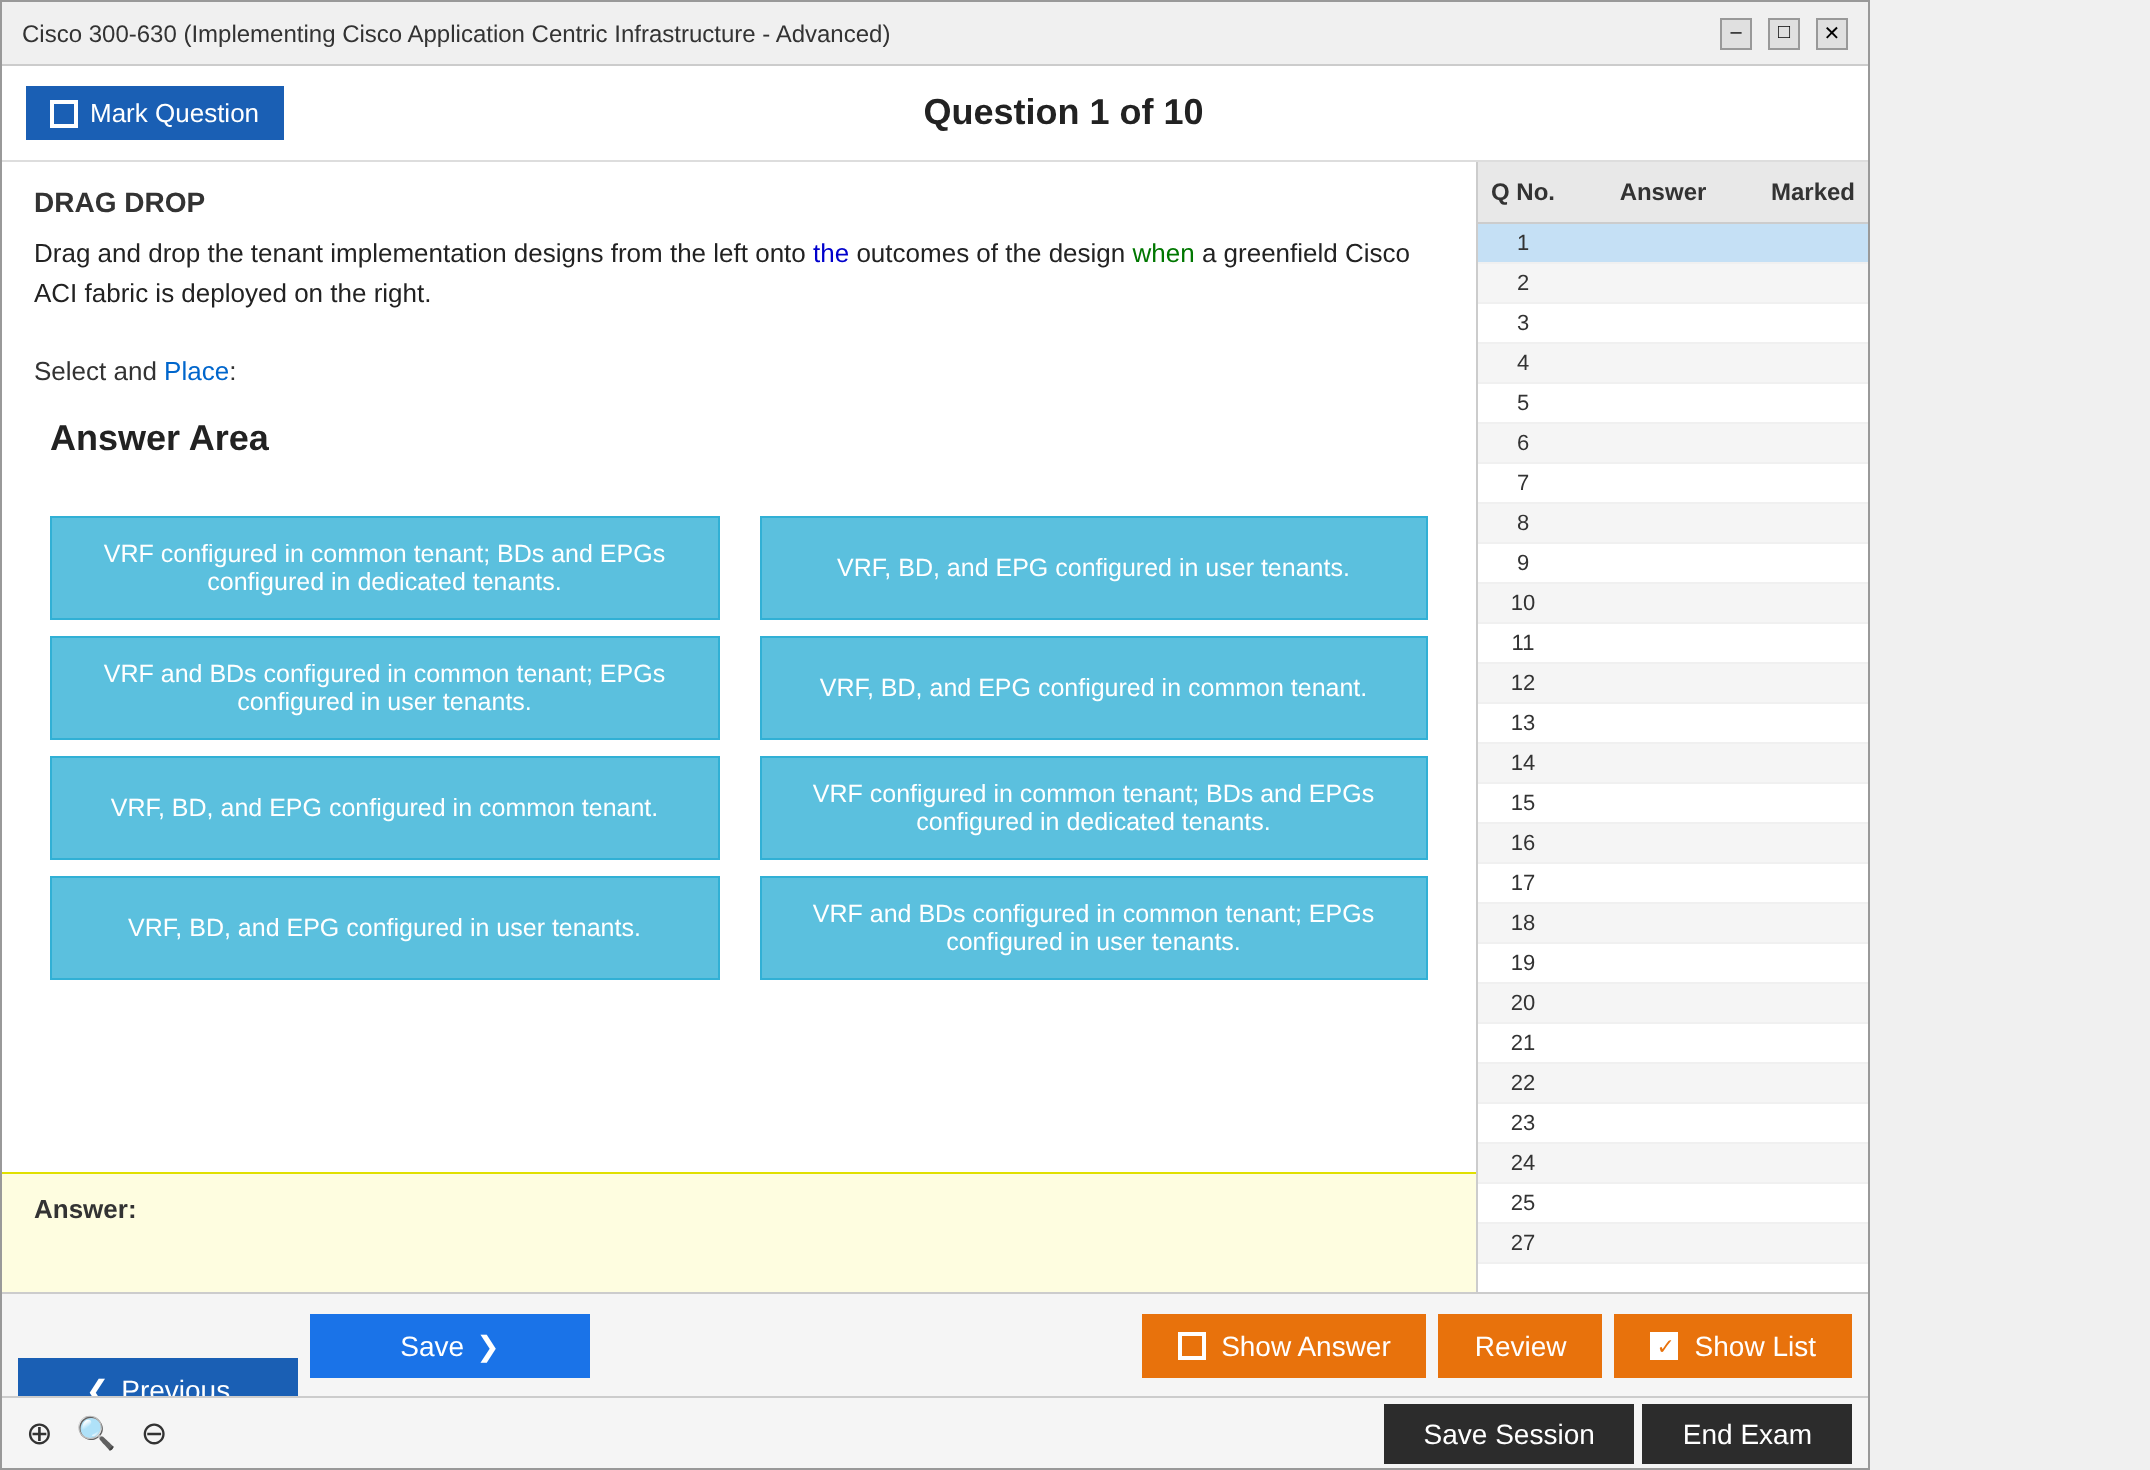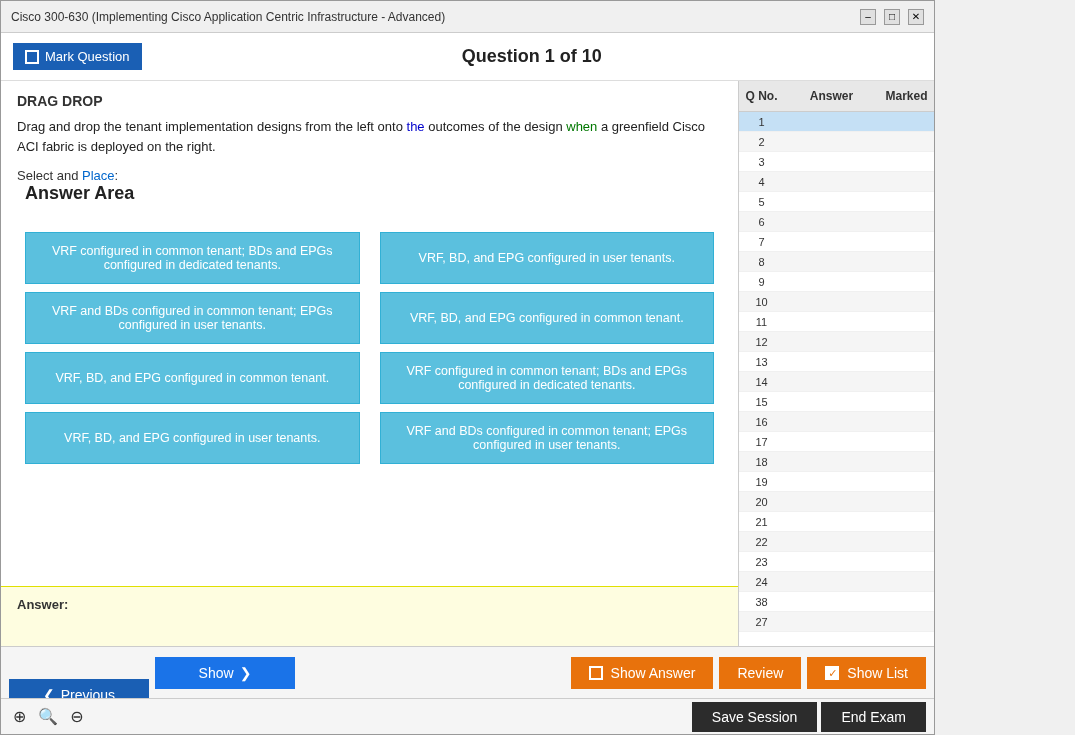--- a/index.html
+++ b/index.html
@@ -20,24 +20,24 @@
     .header-title { flex: 1; text-align: center; font-size: 18px; font-weight: bold; color: #222; }
 
     
     .main { display: flex; flex: 1; overflow: hidden; }
 
     
     .question-area { flex: 1; display: flex; flex-direction: column; overflow: hidden; border-right: 1px solid #ccc; }
 
     .question-content { flex: 1; padding: 12px 16px; overflow-y: auto; }
     .drag-drop-label { font-size: 14px; font-weight: bold; color: #333; margin-bottom: 8px; }
-    .question-text { font-size: 13px; color: #222; line-height: 1.5; margin-bottom: 12px; }
+    .question-text { font-size: 13px; color: #222; line-height: 1.5; margin-bottom: 22px; }
     .question-text .highlight-blue { color: #0000cc; }
     .question-text .highlight-green { color: #007700; }
-    .select-place { font-size: 13px; color: #333; }
+    .select-place { font-size: 13px; color: #333; margin-bottom: 16px; }
     .select-place .highlight-blue { color: #0066cc; }
 
     .answer-area-label { font-size: 18px; font-weight: bold; color: #222; margin-bottom: 28px; margin-left: 8px; }
 
     .drag-grid { display: flex; gap: 20px; margin: 16px 8px; }
     .drag-col { display: flex; flex-direction: column; gap: 8px; flex: 1; }
 
     .drag-item { background: #5bc0de; border: 1px solid #31b0d5; padding: 10px 12px; color: #fff; font-size: 12.5px; cursor: grab; min-height: 52px; display: flex; align-items: center; text-align: center; justify-content: center; }
 
     .answer-section { background: #fefde0; border-top: 1px solid #e0e000; padding: 10px 16px; min-height: 60px; }
@@ -264,41 +264,41 @@
       <div class="sidebar-cell sidebar-cell-qno">23</div>
       <div class="sidebar-cell sidebar-cell-answer"></div>
       <div class="sidebar-cell sidebar-cell-marked"></div>
     </div>
           <div class="sidebar-row">
       <div class="sidebar-cell sidebar-cell-qno">24</div>
       <div class="sidebar-cell sidebar-cell-answer"></div>
       <div class="sidebar-cell sidebar-cell-marked"></div>
     </div>
           <div class="sidebar-row">
-      <div class="sidebar-cell sidebar-cell-qno">38</div>
+      <div class="sidebar-cell sidebar-cell-qno">25</div>
       <div class="sidebar-cell sidebar-cell-answer"></div>
       <div class="sidebar-cell sidebar-cell-marked"></div>
     </div>
           <div class="sidebar-row">
       <div class="sidebar-cell sidebar-cell-qno">27</div>
       <div class="sidebar-cell sidebar-cell-answer"></div>
       <div class="sidebar-cell sidebar-cell-marked"></div>
     </div>
         </div>
     </div>
 
   </div>
 
   <div class="bottom-toolbar">
     <button class="btn-prev">
       <span class="arrow-left"></span>
       <span>Previous</span>
     </button>
     <button class="btn-next">
-      <span>Show</span>
+      <span>Save</span>
       <span class="arrow-right"></span>
     </button>
     <div class="spacer"></div>
     <button class="btn-show-answer">
       <span class="checkbox-icon"></span>
       <span>Show Answer</span>
     </button>
     <button class="btn-review">
       <span>Review</span>
     </button>

